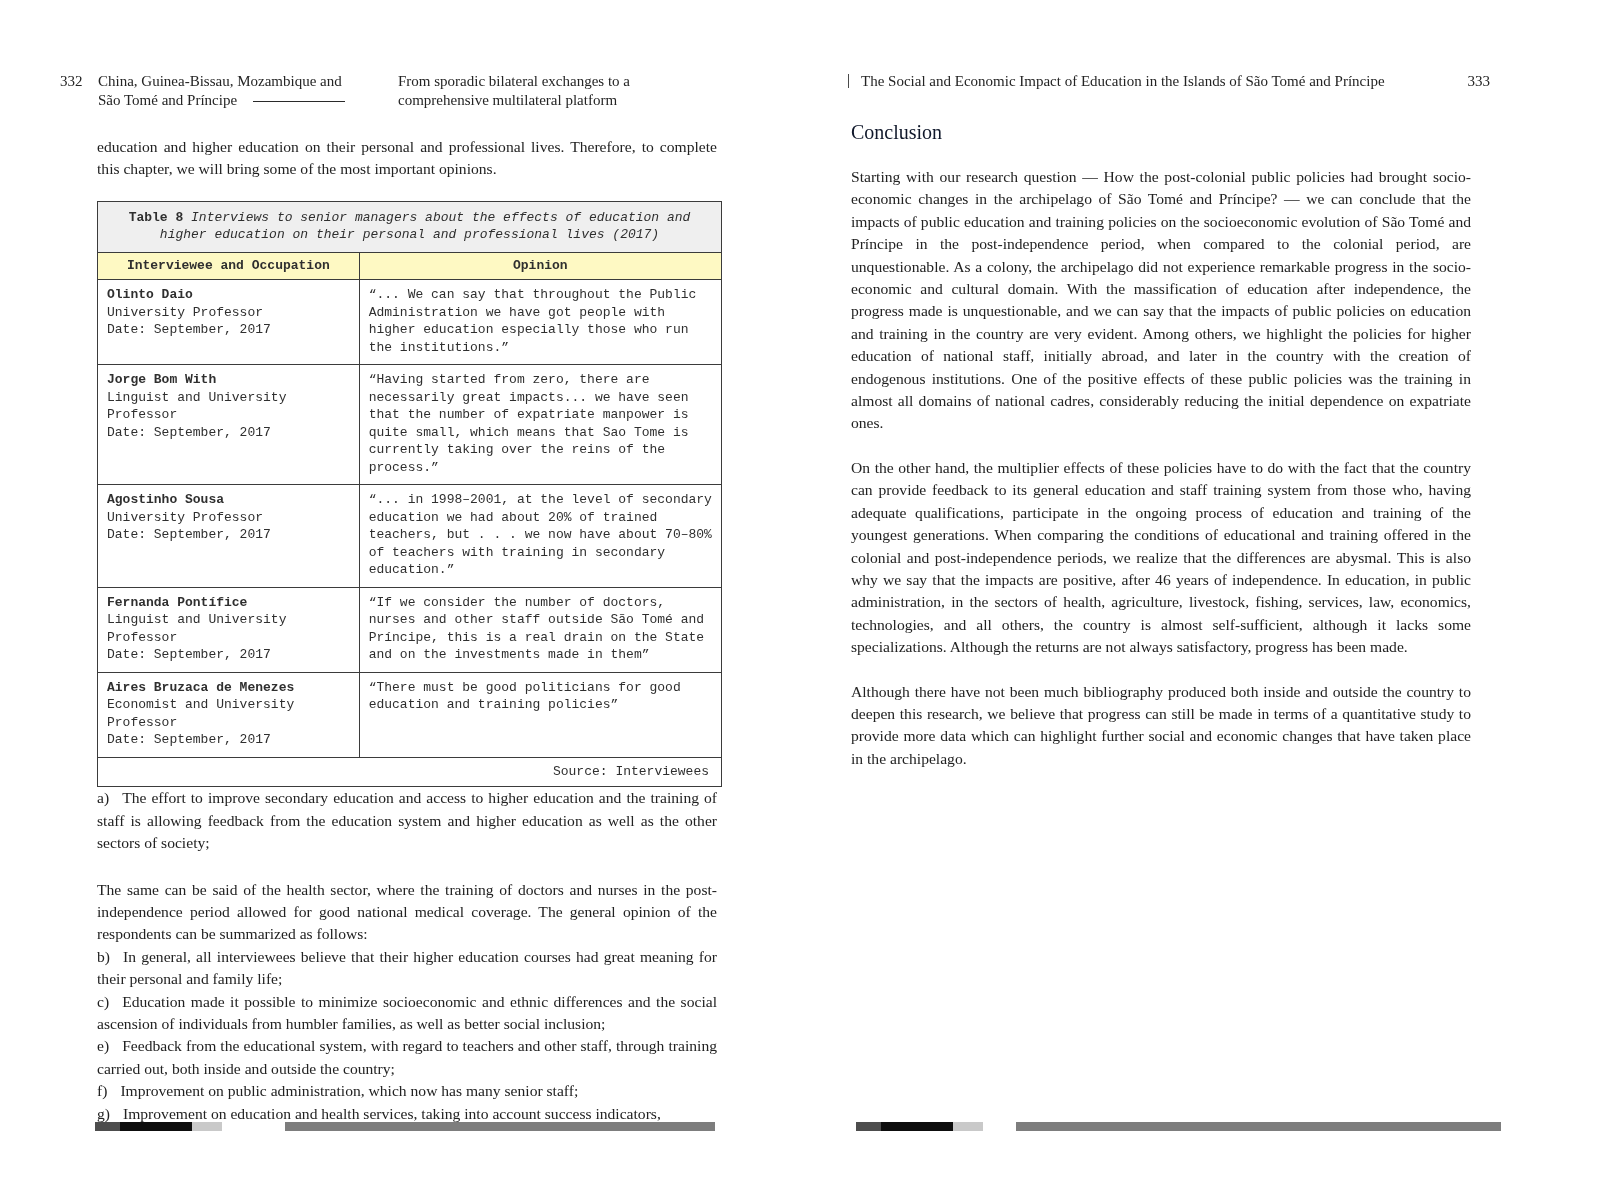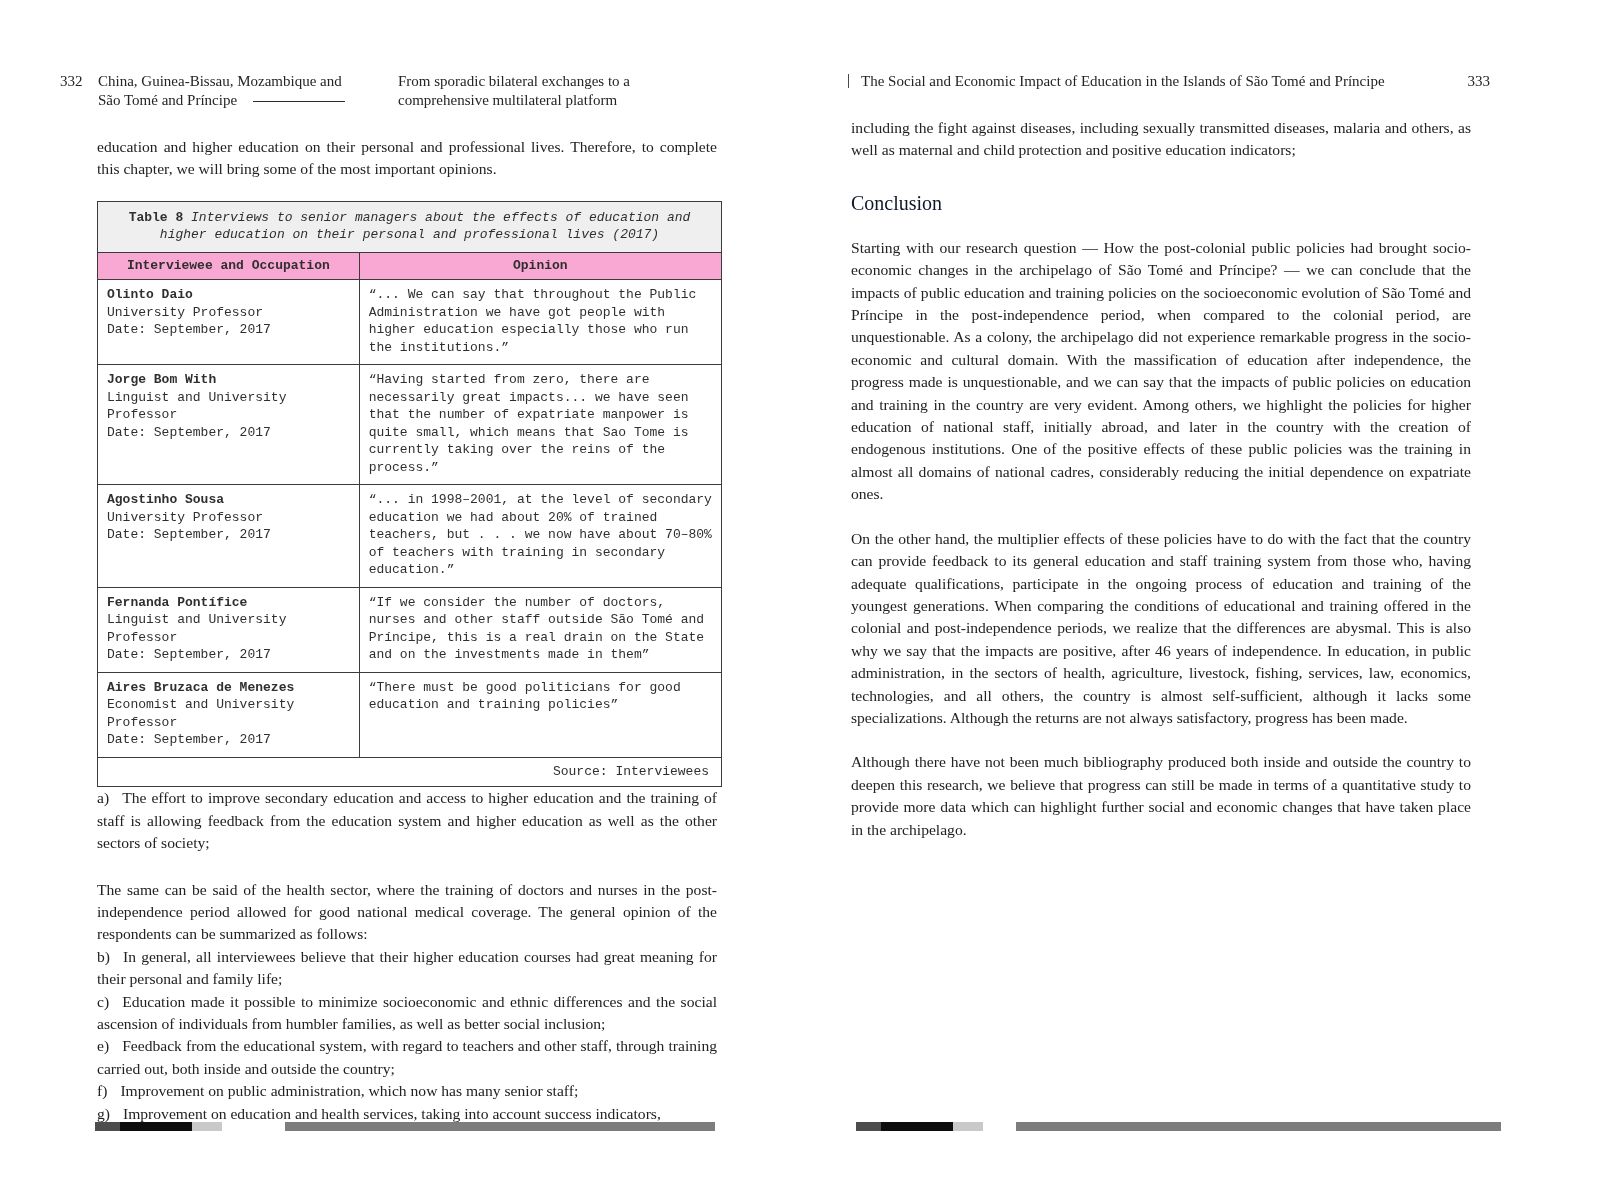--- a/index.html
+++ b/index.html
@@ -40,21 +40,21 @@
     font-size:13px; line-height:17.5px; color:#2f2f2f;
     box-sizing:border-box;
   }
   .t-caption {
     background:#efefef; border-bottom:1.2px solid #3b3b3b;
     text-align:center; padding:7px 18px 8px;
     font-style:italic;
   }
   .t-caption b { font-style:normal; }
   .t-grid { display:grid; grid-template-columns:42% 58%; }
-  .t-headrow { background:#f9a8d4; border-bottom:1.2px solid #3b3b3b; font-weight:bold; text-align:center; }
+  .t-headrow { background:#fef9c3; border-bottom:1.2px solid #3b3b3b; font-weight:bold; text-align:center; }
   .t-headrow .t-cell { padding:4px 6px 5px; }
   .t-row { border-bottom:1.2px solid #3b3b3b; }
   .t-cell { padding:6px 9px 8px; }
   .t-cell-l { border-right:1.2px solid #3b3b3b; }
   .t-name { font-weight:bold; }
   .t-source { text-align:right; padding:5px 12px 6px; }
 
   
   .h-conclusion { font-size:20px; font-weight:normal; margin:30px 0 0 3px; color:#0f172a; }
 
@@ -162,21 +162,20 @@
 </div>
 
 <div class="page" id="right-page">
 
   <div class="runhead">
     <span class="rh-pipe"></span>
     <div class="rh-title">The Social and Economic Impact of Education in the Islands of São Tomé and Príncipe</div>
     <div class="rh-pagenum-right">333</div>
   </div>
 
-  <p class="para mt-intro">including the fight against diseases, including sexually transmitted diseases, malaria and others, as well as maternal and child protection and positive education indicators;</p>
 
   <div class="h-conclusion">Conclusion</div>
 
   <p class="para mt-par">Starting with our research question — How the post-colonial public policies had brought socio-economic changes in the archipelago of São Tomé and Príncipe? — we can conclude that the impacts of public education and training policies on the socioeconomic evolution of São Tomé and Príncipe in the post-independence period, when compared to the colonial period, are unquestionable. As a colony, the archipelago did not experience remarkable progress in the socio-economic and cultural domain. With the massification of education after independence, the progress made is unquestionable, and we can say that the impacts of public policies on education and training in the country are very evident. Among others, we highlight the policies for higher education of national staff, initially abroad, and later in the country with the creation of endogenous institutions. One of the positive effects of these public policies was the training in almost all domains of national cadres, considerably reducing the initial dependence on expatriate ones.</p>
   <p class="para mt-par">On the other hand, the multiplier effects of these policies have to do with the fact that the country can provide feedback to its general education and staff training system from those who, having adequate qualifications, participate in the ongoing process of education and training of the youngest generations. When comparing the conditions of educational and training offered in the colonial and post-independence periods, we realize that the differences are abysmal. This is also why we say that the impacts are positive, after 46 years of independence. In education, in public administration, in the sectors of health, agriculture, livestock, fishing, services, law, economics, technologies, and all others, the country is almost self-sufficient, although it lacks some specializations. Although the returns are not always satisfactory, progress has been made.</p>
   <p class="para mt-par">Although there have not been much bibliography produced both inside and outside the country to deepen this research, we believe that progress can still be made in terms of a quantitative study to provide more data which can highlight further social and economic changes that have taken place in the archipelago.</p>
 </div>
 
 <div class="bar" id="bar-left-seg">
   <span class="seg seg-dark"></span><span class="seg seg-black"></span><span class="seg seg-light"></span>

